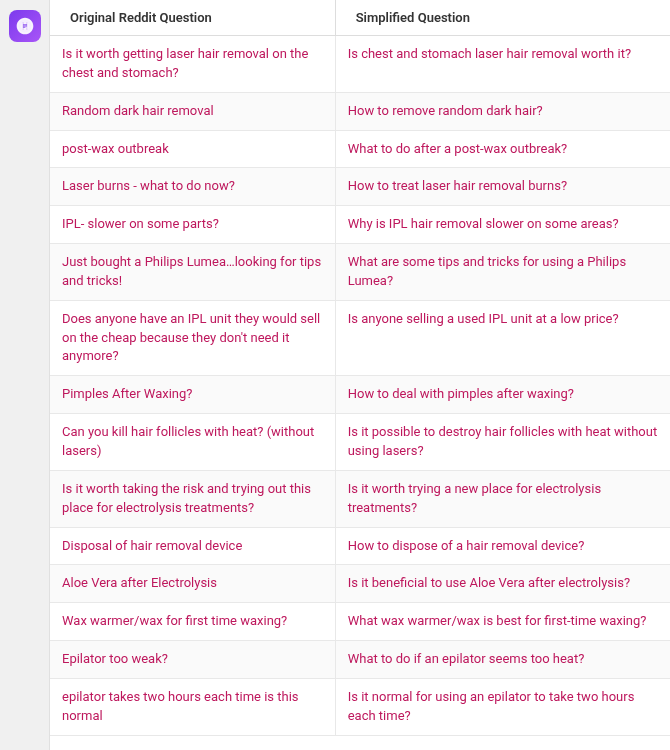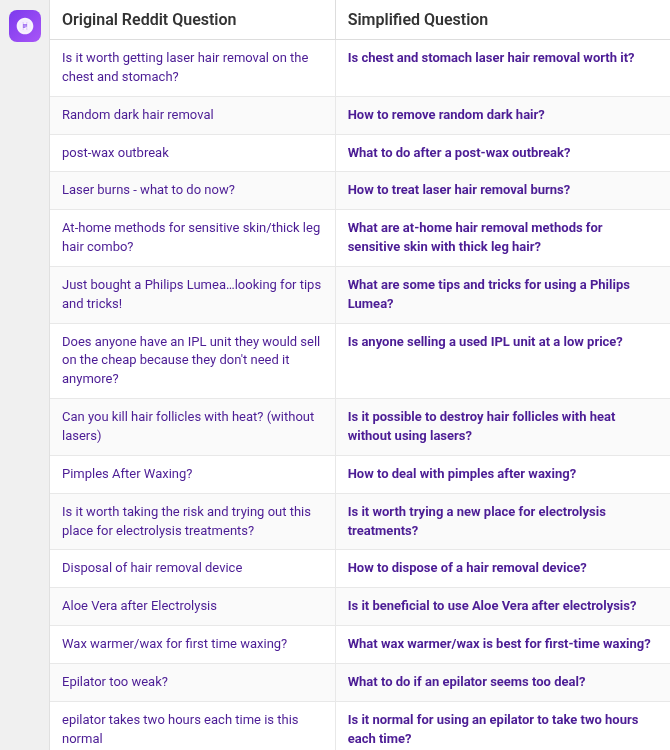--- a/index.html
+++ b/index.html
@@ -66,46 +66,45 @@
       width: 100%;
       border-collapse: collapse;
     }
 
     thead tr {
       background: #f5f5f5;
       border-bottom: 1px solid #ddd;
     }
 
     th {
-      padding: 10px 12px;
+      padding: 10px 20px;
       text-align: left;
       font-weight: 600;
-      font-size: 16px;
+      font-size: 13px;
       color: #333;
       border-right: 1px solid #ddd;
       margin-top: 40px;
     }
 
     th:last-child {
       border-right: none;
     }
 
     td {
       padding: 9px 12px;
       vertical-align: top;
       border-right: 1px solid #e8e8e8;
       border-bottom: 1px solid #e8e8e8;
       font-size: 13px;
-      color: #4c1d95;
+      color: #be185d;
       line-height: 1.45;
     }
 
     td:last-child {
       border-right: none;
-      font-weight: bold;
     }
 
     tr:nth-child(even) {
       background: #fafafa;
     }
 
     tr:nth-child(odd) {
       background: #fff;
     }
 
@@ -153,58 +152,58 @@
             </tr>
             <tr>
               <td>post-wax outbreak</td>
               <td>What to do after a post-wax outbreak?</td>
             </tr>
             <tr>
               <td>Laser burns - what to do now?</td>
               <td>How to treat laser hair removal burns?</td>
             </tr>
             <tr>
-              <td>At-home methods for sensitive skin/thick leg hair combo?</td>
-              <td>What are at-home hair removal methods for sensitive skin with thick leg hair?</td>
+              <td>IPL- slower on some parts?</td>
+              <td>Why is IPL hair removal slower on some areas?</td>
             </tr>
             <tr>
               <td>Just bought a Philips Lumea…looking for tips and tricks!</td>
               <td>What are some tips and tricks for using a Philips Lumea?</td>
             </tr>
             <tr>
               <td>Does anyone have an IPL unit they would sell on the cheap because they don't need it anymore?</td>
               <td>Is anyone selling a used IPL unit at a low price?</td>
             </tr>
             <tr>
+              <td>Pimples After Waxing?</td>
+              <td>How to deal with pimples after waxing?</td>
+            </tr>
+            <tr>
               <td>Can you kill hair follicles with heat? (without lasers)</td>
               <td>Is it possible to destroy hair follicles with heat without using lasers?</td>
             </tr>
             <tr>
-              <td>Pimples After Waxing?</td>
-              <td>How to deal with pimples after waxing?</td>
-            </tr>
-            <tr>
               <td>Is it worth taking the risk and trying out this place for electrolysis treatments?</td>
               <td>Is it worth trying a new place for electrolysis treatments?</td>
             </tr>
             <tr>
               <td>Disposal of hair removal device</td>
               <td>How to dispose of a hair removal device?</td>
             </tr>
             <tr>
               <td>Aloe Vera after Electrolysis</td>
               <td>Is it beneficial to use Aloe Vera after electrolysis?</td>
             </tr>
             <tr>
               <td>Wax warmer/wax for first time waxing?</td>
               <td>What wax warmer/wax is best for first-time waxing?</td>
             </tr>
             <tr>
               <td>Epilator too weak?</td>
-              <td>What to do if an epilator seems too deal?</td>
+              <td>What to do if an epilator seems too heat?</td>
             </tr>
             <tr>
               <td>epilator takes two hours each time is this normal</td>
               <td>Is it normal for using an epilator to take two hours each time?</td>
             </tr>
           </tbody>
       </table>
     </div>
   </div>
 </div>

